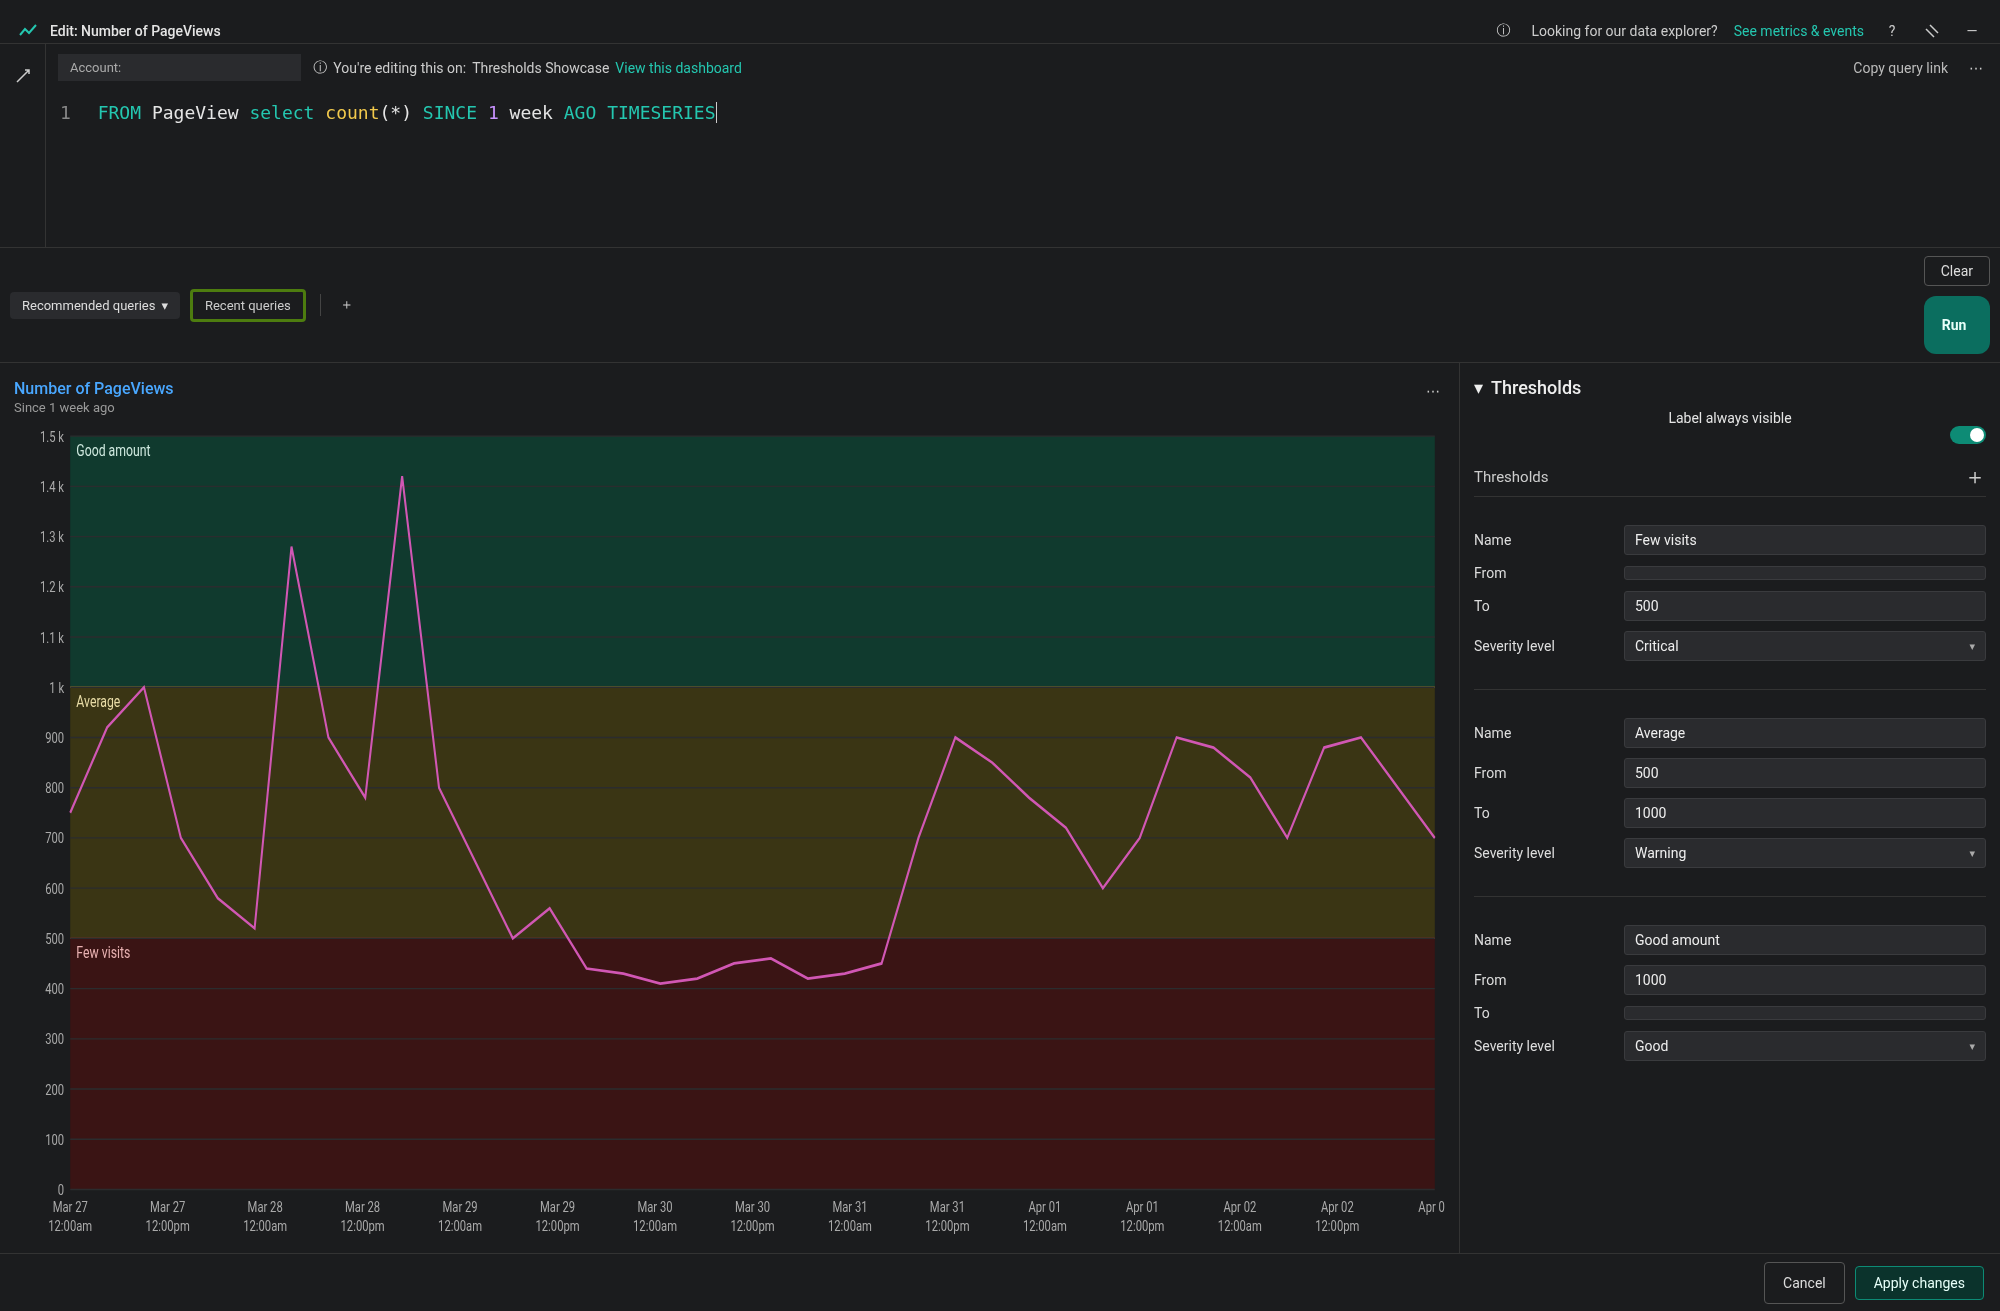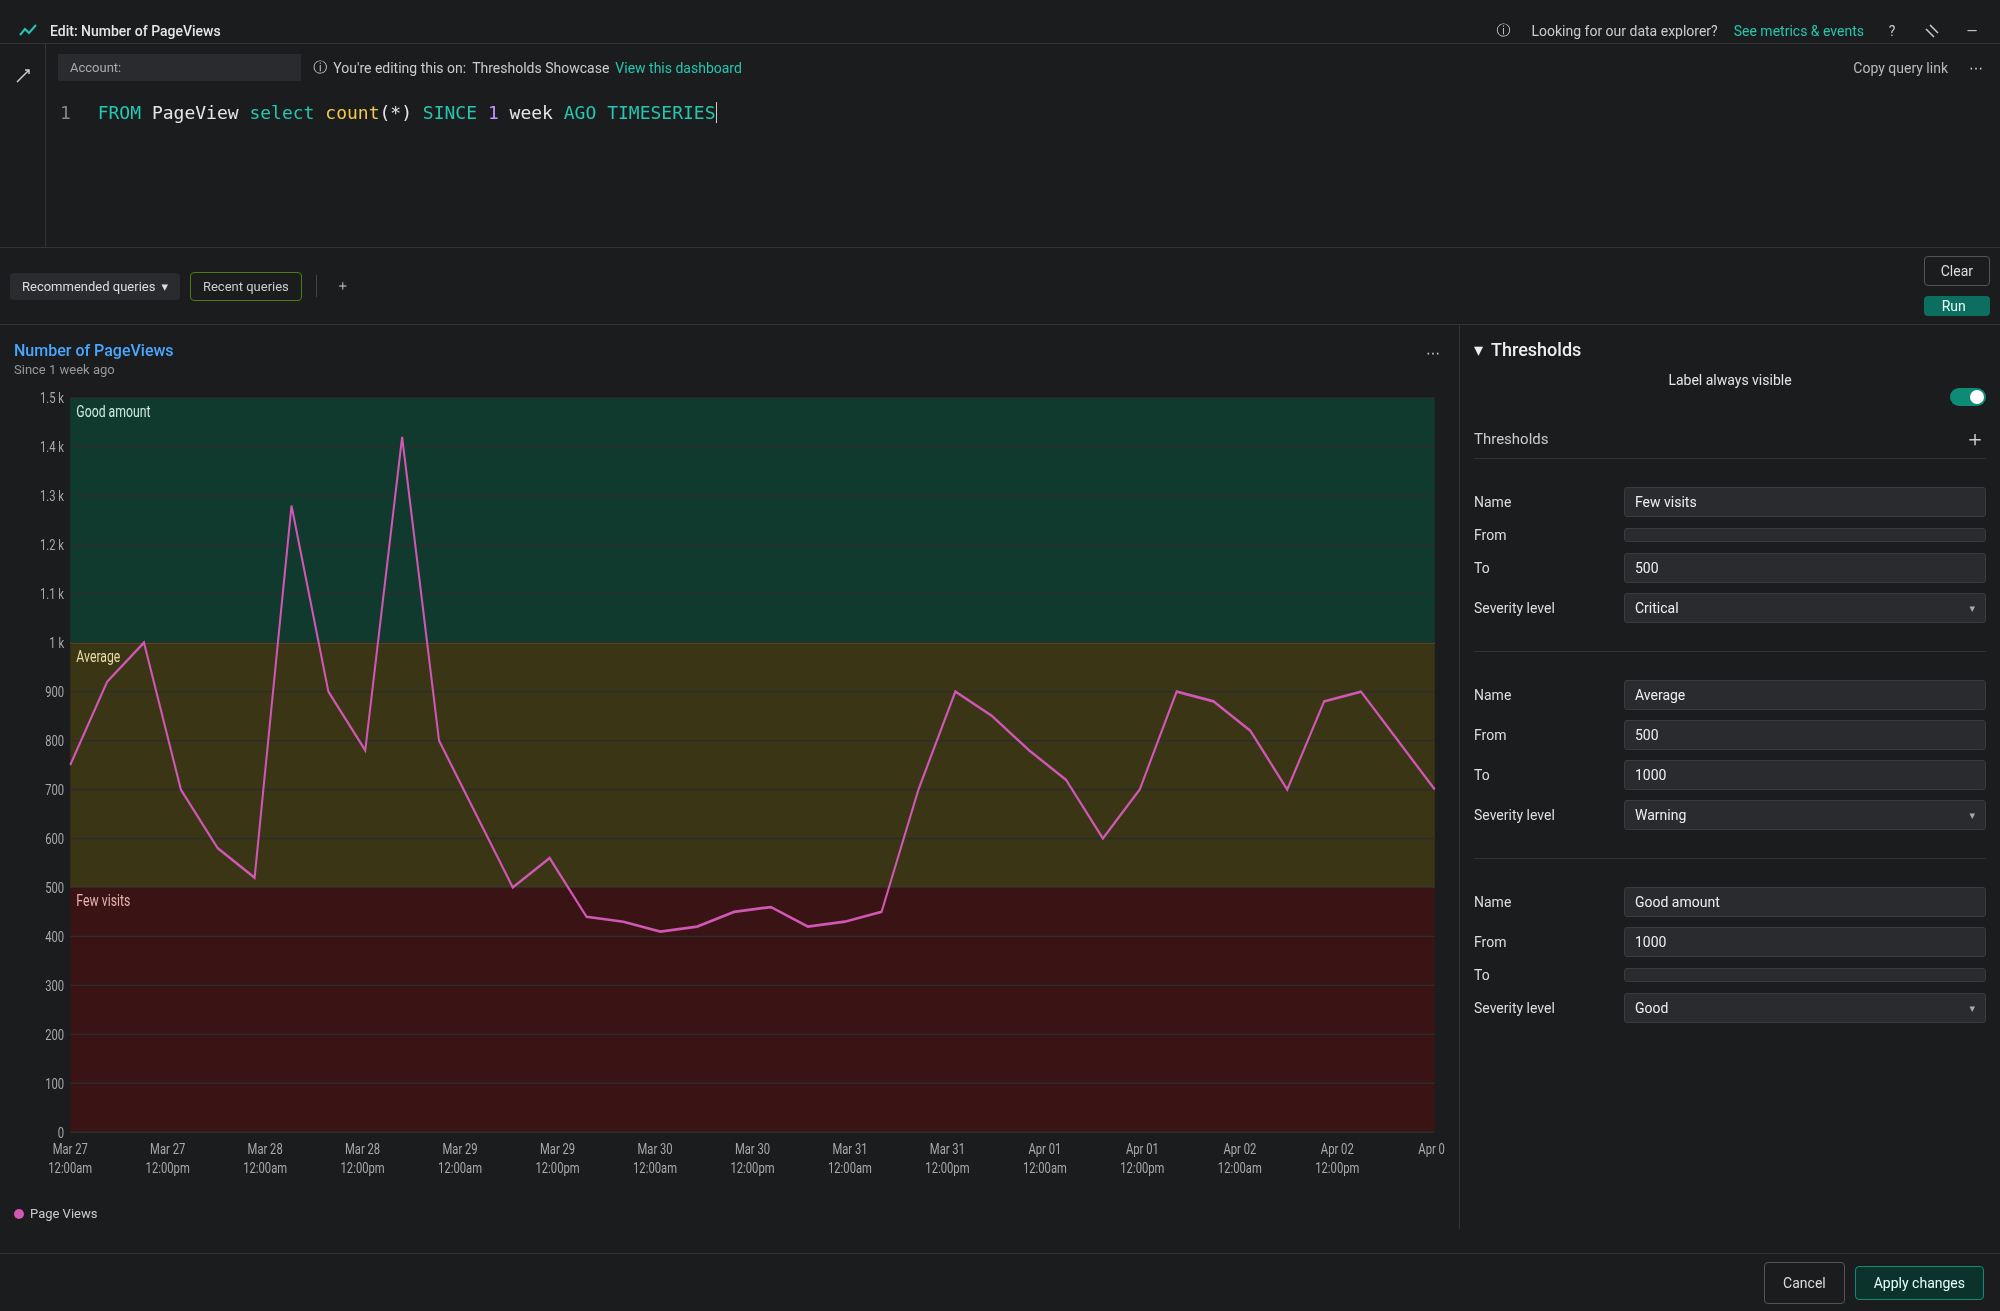--- a/index.html
+++ b/index.html
@@ -51,26 +51,26 @@
 
 .toolbar {
   display: flex; align-items: center; gap: 10px;
   padding: 8px 10px; border-bottom: 1px solid #333;
 }
 .pill, .pill-outline {
   border-radius: 4px; padding: 6px 12px; font-size: 13px; cursor: pointer;
   display: flex; align-items: center; gap: 6px;
 }
 .pill { background: #2a2b2e; color: #ddd; }
-.pill-outline { border: 1px solid #4d7c0f; color: #ccc; }
+.pill-outline { border: 3px solid #4d7c0f; color: #ccc; }
 .toolbar .divider { width: 1px; height: 22px; background: #444; margin: 0 4px; }
 .toolbar .right { margin-left: auto; display: flex; gap: 10px; flex-direction: column; }
 .btn-run {
-  background: #0b6e5f; color: #e7fff9; border-radius: 4px;
-  padding: 2px 18px; font-weight: 400; cursor: pointer;
+  background: #0b6e5f; color: #e7fff9; border-radius: 12px;
+  padding: 21px 18px; font-weight: 700; cursor: pointer;
 }
 .btn-clear {
   background: transparent; border: 1px solid #555; color: #ddd;
   border-radius: 4px; padding: 6px 16px; cursor: pointer;
 }
 
 
 .main { display: flex; height: calc(1311px - 48px - 257px - 44px - 58px); }
 
 .chart-pane { flex: 1; border-right: 1px solid #333; padding: 16px 14px 8px 14px; display: flex; flex-direction: column; }
@@ -288,24 +288,20 @@
           <text x="1199.2857142857142" y="580" text-anchor="middle" fill="#aaa" font-size="11">12:00am</text>
           <text x="1294.642857142857" y="566" text-anchor="middle" fill="#aaa" font-size="11">Apr 02</text>
           <text x="1294.642857142857" y="580" text-anchor="middle" fill="#aaa" font-size="11">12:00pm</text>
           <text x="1390" y="566" text-anchor="middle" fill="#aaa" font-size="11">Apr 03</text>
           <text class="band-label" x="61" y="22" fill="#cfe9df">Good amount</text>
           <text class="band-label" x="61" y="202.66666666666669" fill="#e8dca6">Average</text>
           <text class="band-label" x="61" y="383.33333333333337" fill="#e8b1b1">Few visits</text>
           <polyline points="55,279 91.08108108108108,217.57333333333338 127.16216216216216,188.66666666666669 163.24324324324326,297.06666666666666 199.32432432432432,340.4266666666667 235.40540540540542,362.1066666666667 271.4864864864865,87.49333333333328 307.5675675675676,224.8 343.64864864864865,268.15999999999997 379.72972972972974,36.90666666666664 415.81081081081084,260.93333333333334 451.89189189189193,315.1333333333333 487.972972972973,369.33333333333337 524.0540540540541,347.6533333333333 560.1351351351352,391.0133333333333 596.2162162162163,394.62666666666667 632.2972972972973,401.85333333333335 668.3783783783784,398.24 704.4594594594595,387.4 740.5405405405405,383.7866666666667 776.6216216216217,398.24 812.7027027027027,394.62666666666667 848.7837837837839,387.4 884.8648648648648,297.06666666666666 920.945945945946,224.8 957.027027027027,242.86666666666667 993.1081081081081,268.15999999999997 1029.1891891891892,289.84000000000003 1065.2702702702704,333.2 1101.3513513513512,297.06666666666666 1137.4324324324325,224.8 1173.5135135135135,232.02666666666664 1209.5945945945946,253.7066666666667 1245.6756756756756,297.06666666666666 1281.7567567567569,232.02666666666664 1317.837837837838,224.8 1353.918918918919,260.93333333333334 1390,297.06666666666666" fill="none" stroke="#d157b4" stroke-width="2"></polyline>
         </svg>
     </div>
-    <div class="legend">
-      <span class="legend-dot"></span>
-      <span>Page Views</span>
-    </div>
   </div>
 
   <div class="side-pane">
     <div class="section-hdr">
       <span>▾</span>
       <span>Thresholds</span>
     </div>
     <div class="toggle-row">
       <span>Label always visible</span>
       <div class="toggle"></div>

